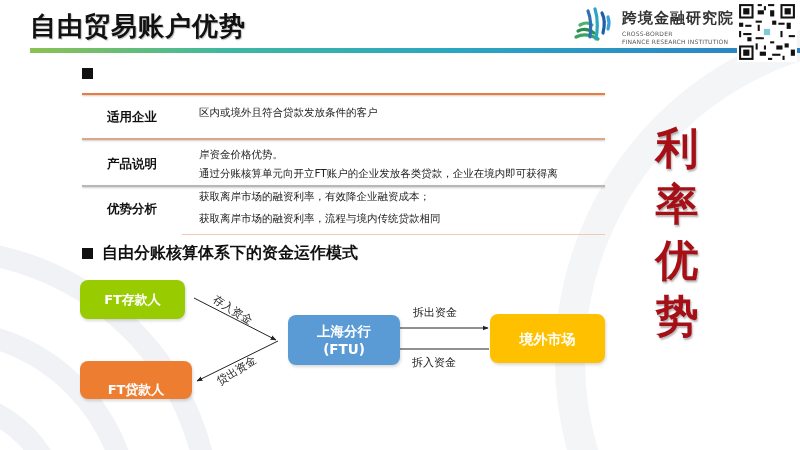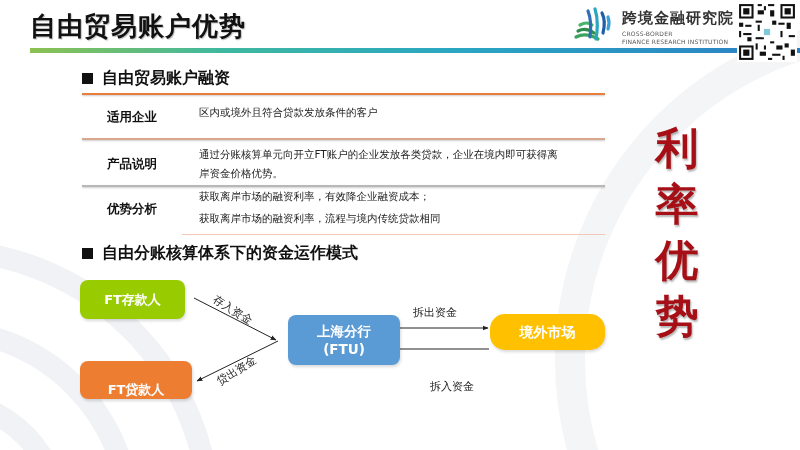--- a/index.html
+++ b/index.html
@@ -36,28 +36,28 @@
   .side-text { position: absolute; left: 651px; top: 120px; width: 52px; z-index: 2; }
   .side-text span { display: block; font-size: 43px; font-weight: bold; color: #a50f15; text-align: center; line-height: 56px;
                     text-shadow: 1px 2px 2px rgba(0,0,0,0.3); }
 
   .node { position: absolute; border-radius: 8px; color: #fff; font-weight: bold; font-size: 13px;
           display: flex; flex-direction: column; align-items: center; justify-content: center; text-align: center;
           box-shadow: 1px 2px 3px rgba(0,0,0,0.15); z-index: 2; line-height: 18px; }
   .n-dep { left: 80px; top: 280px; width: 105px; height: 39px; background: #99cc00; }
   .n-loan { left: 80px; top: 361px; width: 112px; height: 38px; background: #ed7d31; justify-content: flex-end; }
   .n-ftu { left: 288px; top: 315px; width: 112px; height: 50px; background: #5b9bd5; font-size: 13.5px; }
-  .n-off { left: 490px; top: 314px; width: 115px; height: 36px; background: #ffc000; font-size: 14px; border-radius: 15px; }
+  .n-off { left: 490px; top: 314px; width: 115px; height: 49px; background: #ffc000; font-size: 14px; }
 
   .diagram-svg { position: absolute; left: 0; top: 0; width: 800px; height: 450px; z-index: 1; }
   .edge-label { position: absolute; font-size: 11px; color: #222; z-index: 2; white-space: nowrap; }
   .lbl-in { left: 218px; top: 292px; transform: rotate(32deg); transform-origin: left top; }
   .lbl-out { left: 214px; top: 376px; transform: rotate(-32deg); transform-origin: left top; }
   .lbl-lend { left: 413px; top: 305px; }
-  .lbl-borrow { left: 430px; top: 355px; margin-top: 24px; }
+  .lbl-borrow { left: 412px; top: 355px; }
 </style>
 </head>
 <body>
 
 <svg class="bg-arcs" viewBox="0 0 800 450">
   <g fill="none" stroke="#f1f2f5" stroke-width="22">
     <circle cx="-60" cy="520" r="190"></circle>
     <circle cx="-60" cy="520" r="270"></circle>
     <circle cx="-60" cy="520" r="120"></circle>
   </g>
@@ -126,40 +126,39 @@
     <rect x="15" y="27" width="2" height="1"></rect>
       <rect x="22" y="26" width="1" height="2"></rect>
       <rect x="13" y="21" width="1" height="2"></rect>
   </g>
   <rect x="12" y="12" width="5" height="5" fill="#fff"></rect>
   <rect x="13" y="13" width="3" height="3" fill="#7fc7d9"></rect>
 </svg>
 
 <div class="section-head sec1">
   <span class="sq"></span>
-  <span>自由贸易账户融资</span>
 </div>
 
 <div class="table">
   <div class="hline" style="left:0; top:0; width:523px; background:#e87d3e; box-shadow:0 1px 2px rgba(0,0,0,0.2);"></div>
 
   <div class="row" style="top:0; height:46px;">
     <div class="row-label" style="top:16px;">适用企业</div>
     <div class="row-text" style="top:10px;">
       <div>区内或境外且符合贷款发放条件的客户</div>
     </div>
   </div>
 
   <div class="hline" style="left:0; top:45px; width:523px; background:#d9a88c; box-shadow:0 1px 2px rgba(0,0,0,0.2);"></div>
 
   <div class="row" style="top:47px; height:46px;">
     <div class="row-label" style="top:16px;">产品说明</div>
     <div class="row-text" style="top:5px;">
+      <div>岸资金价格优势。</div>
       <div>通过分账核算单元向开立FT账户的企业发放各类贷款，企业在境内即可获得离</div>
-      <div>岸资金价格优势。</div>
     </div>
   </div>
 
   <div class="hline" style="left:0; top:92px; width:523px; background:#b8b8b8; box-shadow:0 1px 2px rgba(0,0,0,0.2);"></div>
 
   <div class="row" style="top:94px; height:44px;">
     <div class="row-label" style="top:14px;">优势分析</div>
     <div class="row-text" style="top:-2px; line-height:22px;">
       <div>获取离岸市场的融资利率，有效降企业融资成本；</div>
       <div>获取离岸市场的融资利率，流程与境内传统贷款相同</div>

